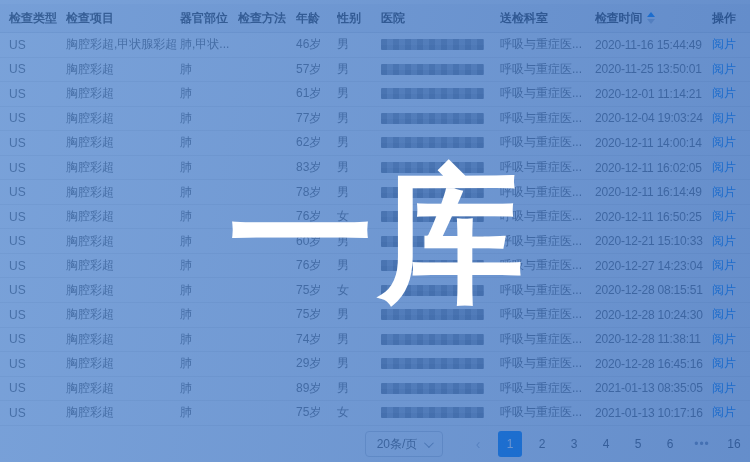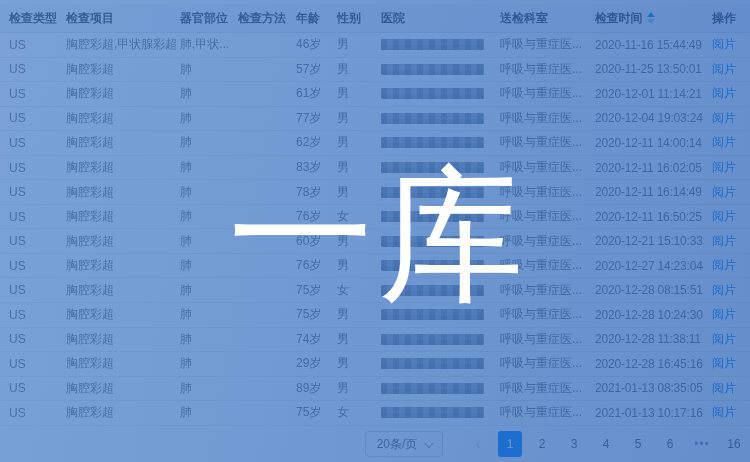--- a/index.html
+++ b/index.html
@@ -53,21 +53,21 @@
     background: #fff; color: #676767; font-size: 12px; cursor: pointer;
     display: flex; align-items: center; justify-content: center; }
   .pg-btn.prev { color: #c4cad4; font-size: 14px; }
   .pg-btn.active { background: #1890ff; color: #fff; }
   .pg-btn.ellipsis { background: transparent; color: #96a1b3; letter-spacing: 1px; }
 
   
   .overlay { position: absolute; inset: 0; z-index: 5; pointer-events: none;
     background: linear-gradient(100deg, rgba(40,105,194,0.62) 0%, rgba(28,88,178,0.68) 100%); }
   .watermark { position: absolute; left: 228px; top: 163px; z-index: 6;
-    font-size: 146px; line-height: 1; font-weight: 400; color: #ffffff;
+    font-size: 146px; line-height: 1; font-weight: 700; color: #ffffff;
     letter-spacing: 4px; white-space: nowrap; pointer-events: none; }
 </style>
 </head>
 <body>
 
 <div class="app">
 
   <div class="table">
     <div class="thead">
       <div class="th c1">检查类型</div>

